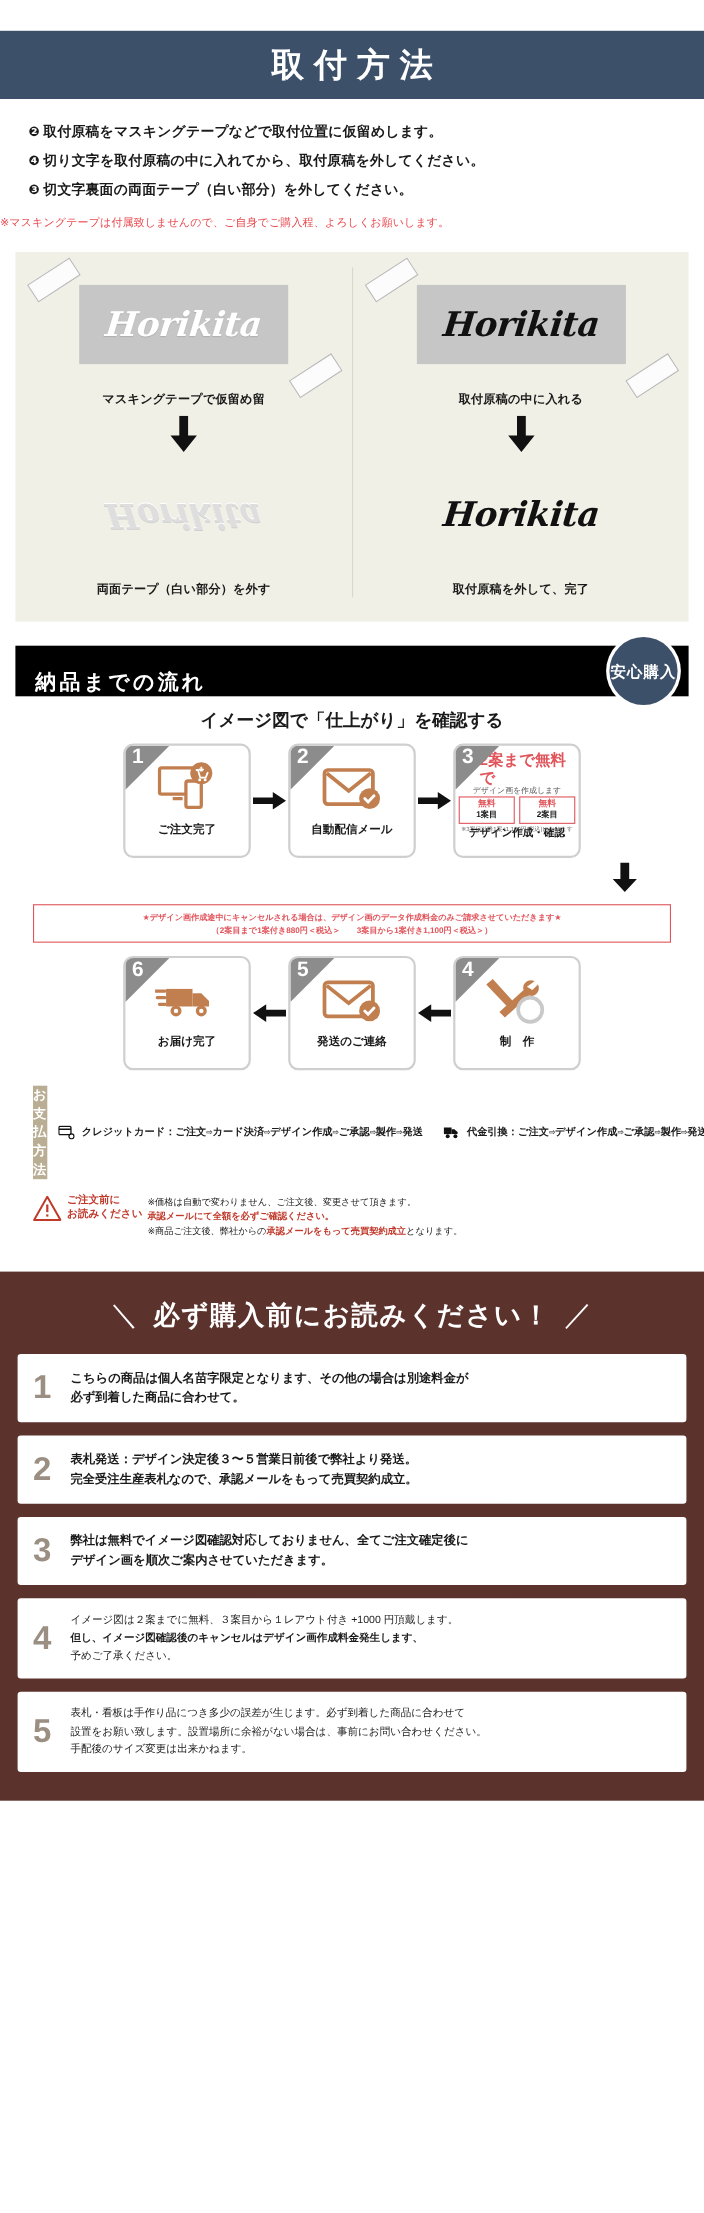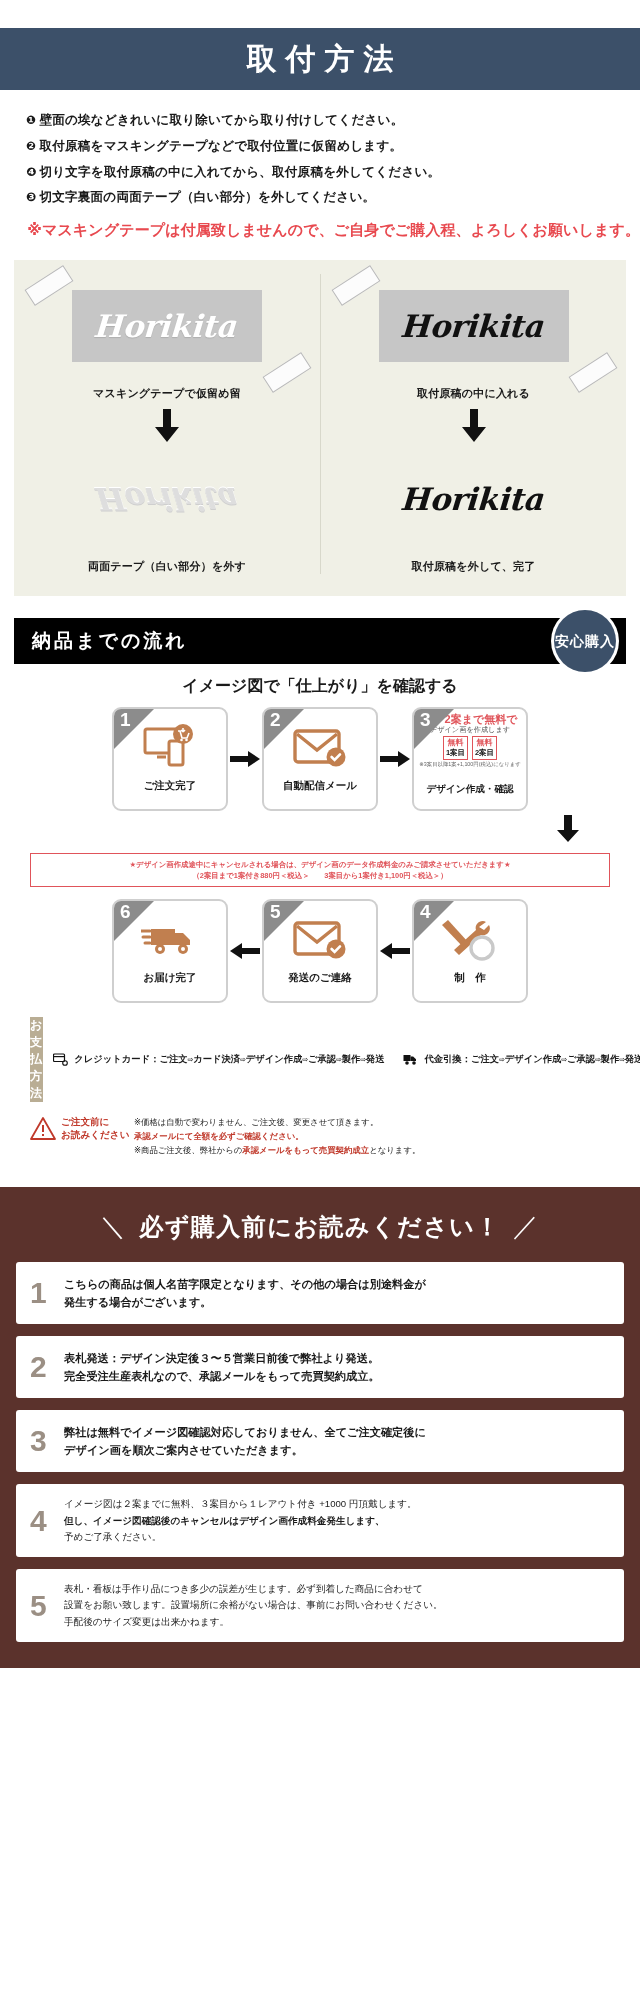--- a/index.html
+++ b/index.html
@@ -37,23 +37,23 @@
     list-style: none;
     font-size: 12.6px;
     font-weight: bold;
     line-height: 2.05;
     letter-spacing: .2px;
     white-space: nowrap;
   }
   .steps-list li .num { margin-right: 3px; font-size: 12px; }
   .note-red {
     color: #e8494f;
-    font-size: 15px;
-    font-weight: bold;
-    text-align: right;
+    font-size: 10px;
+    font-weight: normal;
+    text-align: left;
     padding: 6px 0 0 0;
     letter-spacing: .1px;
   }
 
   
   .sample-wrap {
     margin: 20px 14px 0 14px;
     background: #f0f0e6;
     display: flex;
     padding: 14px 0 22px 0;
@@ -108,21 +108,21 @@
   .arrow-svg { display: block; margin: 8px auto 4px auto; }
   .plate-box.naked { background: transparent; }
   .plate-box.naked .plate { background: transparent; }
   .flip { transform: scaleY(-1) skewX(-6deg); }
 
   
   .flow-wrap { margin: 22px 14px 0 14px; position: relative; }
   .flow-head {
     background: #000;
     height: 46px;
-    display: flex; align-items: center;
+    display: flex; align-items: flex-end;
     padding-left: 18px;
     position: relative;
   }
   .flow-head .ft {
     color: #fff; font-size: 19px; font-weight: bold; letter-spacing: 3px;
   }
   .anshin {
     position: absolute;
     right: 10px; top: -8px;
     width: 62px; height: 62px;
@@ -182,28 +182,28 @@
     flex: 0 0 auto;
     display:flex; align-items:center; justify-content:center;
   }
   .v-arrow { display:flex; justify-content:flex-end; padding-right:46px; margin: 4px 0; }
 
   .mini-free {
     display: flex; gap: 4px; justify-content: center; margin-top: 1px;
   }
   .mini-free .mf {
     border: 1px solid #e0545a;
-    width: 25px;
+    width: 51px;
     text-align: center;
     line-height: 1.25;
     padding: 1px 0 2px 0;
   }
   .mini-free .mf b { color:#e0545a; font-size: 8px; display:block; font-weight:bold;}
   .mini-free .mf span { font-size: 7.5px; display:block; color:#1a1a1a; font-weight:bold;}
-  .c3-t1 { color:#e0545a; font-size: 11px; font-weight:bold; line-height:1.15; }
+  .c3-t1 { color:#e0545a; font-size: 14px; font-weight:bold; line-height:1.15; }
   .c3-t2 { color:#555; font-size: 7.2px; text-align:center; line-height:1.2;}
   .c3-t3 { color:#666; font-size: 5.4px; text-align:center; margin-top:1px; white-space:nowrap;}
 
   .cancel-note {
     border: 1px solid #e0545a;
     margin: 10px 16px 0 16px;
     padding: 5px 6px;
     color: #e0545a;
     font-size: 7.4px;
     line-height: 1.5;
@@ -270,23 +270,20 @@
 </head>
 <body>
 
 <div class="page">
 
   <section class="sec1">
     <div class="title-band">
       <span class="t">取付方法</span>
     </div>
     <ul class="steps-list">
-      <li>
-        <span class="num">❶</span><span>壁面の埃などきれいに取り除いてから取り付けしてください。</span>
-      </li>
       <li>
         <span class="num">❷</span><span>取付原稿をマスキングテープなどで取付位置に仮留めします。</span>
       </li>
       <li>
         <span class="num">❹</span><span>切り文字を取付原稿の中に入れてから、取付原稿を外してください。</span>
       </li>
       <li>
         <span class="num">❸</span><span>切文字裏面の両面テープ（白い部分）を外してください。</span>
       </li>
     </ul>
@@ -547,21 +544,21 @@
     <div class="must-title">
       <span class="slash">＼</span>
       <span>必ず購入前にお読みください！</span>
       <span class="slash">／</span>
     </div>
 
     <div class="must-item">
       <div class="mnum">1</div>
       <div class="mtxt">
         <div>こちらの商品は個人名苗字限定となります、その他の場合は別途料金が</div>
-        <div>発生する場合がございます。</div>
+        <div>必ず到着した商品に合わせて。</div>
       </div>
     </div>
 
     <div class="must-item">
       <div class="mnum">2</div>
       <div class="mtxt">
         <div>表札発送：デザイン決定後３〜５営業日前後で弊社より発送。</div>
         <div>完全受注生産表札なので、承認メールをもって売買契約成立。</div>
       </div>
     </div>

